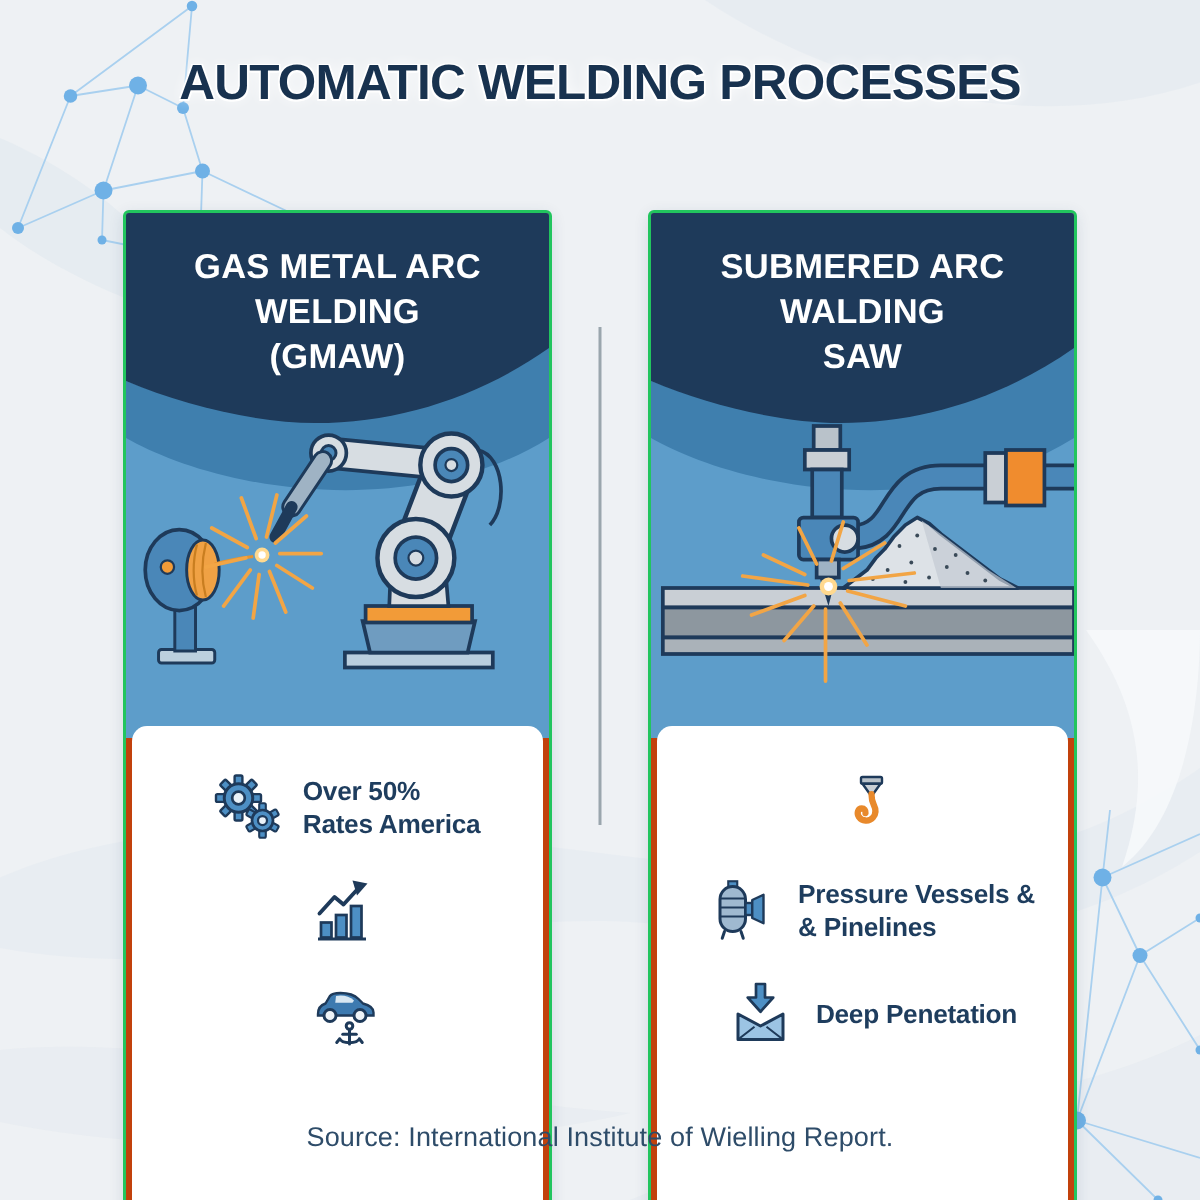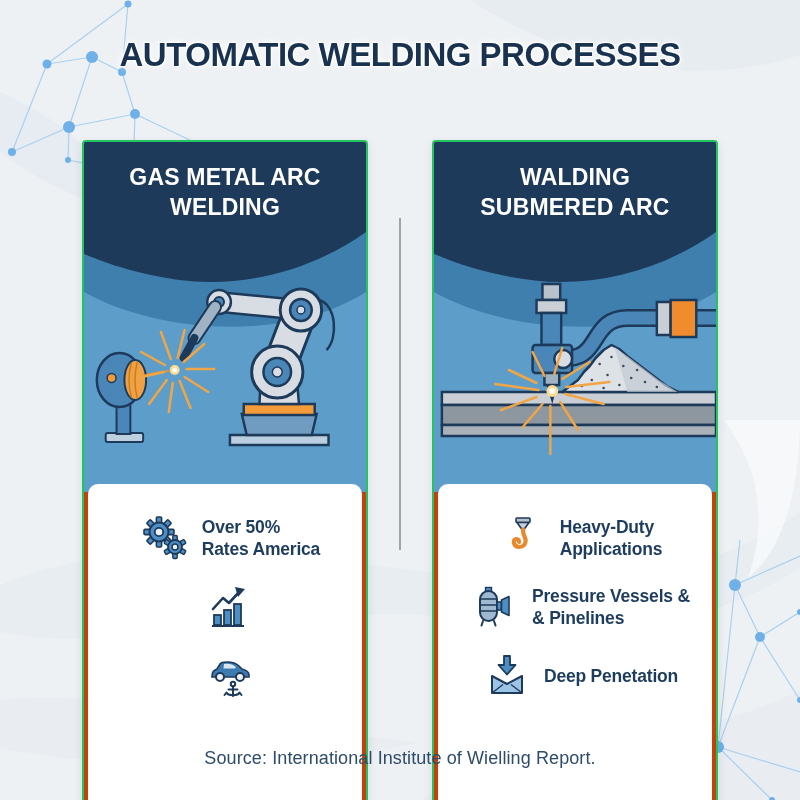--- a/index.html
+++ b/index.html
@@ -135,20 +135,21 @@
 
         <g stroke="#f2a545" stroke-width="2.5" stroke-linecap="round">
           <path d="M82,223 L58,210 M81,230 L54,236 M84,238 L66,262 M90,241 L86,270 M97,239 L108,266 M102,235 L126,250 M104,227 L132,227 M101,220 L122,202 M95,216 L102,188 M88,217 L78,190"></path>
         </g>
         <circle cx="92" cy="228" r="5" fill="#ffd98f"></circle>
         <circle cx="92" cy="228" r="2.5" fill="#ffffff"></circle>
       </svg>
       <div class="panel-title">
         <div>GAS METAL ARC</div>
         <div>WELDING</div>
+        <div>(GMAW)</div>
       </div>
     </div>
     <div class="panel-body">
       <div class="feature">
         <div class="icon-box">
           <svg viewBox="0 0 46 46">
             <g transform="translate(17,17)" stroke="#1e3a5a">
               <g fill="#4d8fc4" stroke-width="1.6">
                 <rect x="-2.6" y="-15" width="5.2" height="7" rx="1"></rect>
                 <rect x="-2.6" y="-15" width="5.2" height="7" rx="1" transform="rotate(45)"></rect>
@@ -263,36 +264,33 @@
           <path d="M114,243 L125,243 L120,262 Z" fill="#1e3a5a"></path>
         </g>
 
         <g stroke="#f2a545" stroke-width="2.5" stroke-linecap="round">
           <path d="M106,248 L62,242 M104,255 L68,268 M110,262 L90,285 M118,264 L118,312 M128,260 L146,288 M133,252 L172,262 M134,245 L178,240 M130,237 L158,220 M122,232 L130,206 M112,234 L100,210 M104,241 L76,228"></path>
         </g>
         <circle cx="120" cy="249" r="6" fill="#ffd98f"></circle>
         <circle cx="120" cy="249" r="3" fill="#ffffff"></circle>
       </svg>
       <div class="panel-title">
+        <div>SUBMERED ARC</div>
         <div>WALDING</div>
-        <div>SUBMERED ARC</div>
+        <div>SAW</div>
       </div>
     </div>
     <div class="panel-body">
       <div class="feature">
         <div class="icon-box">
           <svg viewBox="0 0 46 46">
             <rect x="16" y="3" width="14" height="4.5" rx="1" fill="#b9c2ca" stroke="#1e3a5a" stroke-width="1.6"></rect>
             <path d="M17,7.5 L22,14.5 H24 L29,7.5 Z" fill="#c9cfd5" stroke="#1e3a5a" stroke-width="1.6" stroke-linejoin="round"></path>
             <path d="M23,14.5 C23,18 23.5,19.5 24.5,21.5 C26,24.5 26.2,27.5 24,30 C21.5,33 16.5,32.5 14.5,29.5 C13,27 14,24 16.5,24 C18.2,24 19.2,25.2 19,27" stroke="#e8892b" stroke-width="4.2" fill="none" stroke-linecap="round"></path>
           </svg>
-        </div>
-        <div class="feature-text">
-          <div>Heavy-Duty</div>
-          <div>Applications</div>
         </div>
       </div>
       <div class="feature">
         <div class="icon-box">
           <svg viewBox="0 0 46 46">
             <rect x="13.5" y="3.5" width="6" height="5" fill="#4d8fc4" stroke="#1e3a5a" stroke-width="1.4"></rect>
             <rect x="8" y="7" width="17" height="30" rx="8.5" fill="#9fb9d0" stroke="#1e3a5a" stroke-width="2"></rect>
             <path d="M8.5,15 H24.5 M8.5,21 H24.5 M8.5,27 H24.5" stroke="#1e3a5a" stroke-width="1.4"></path>
             <rect x="25" y="18" width="4.5" height="8" fill="#4d8fc4" stroke="#1e3a5a" stroke-width="1.6"></rect>
             <path d="M29.5,16 L37,12.5 V31.5 L29.5,28 Z" fill="#4d8fc4" stroke="#1e3a5a" stroke-width="1.6" stroke-linejoin="round"></path>

